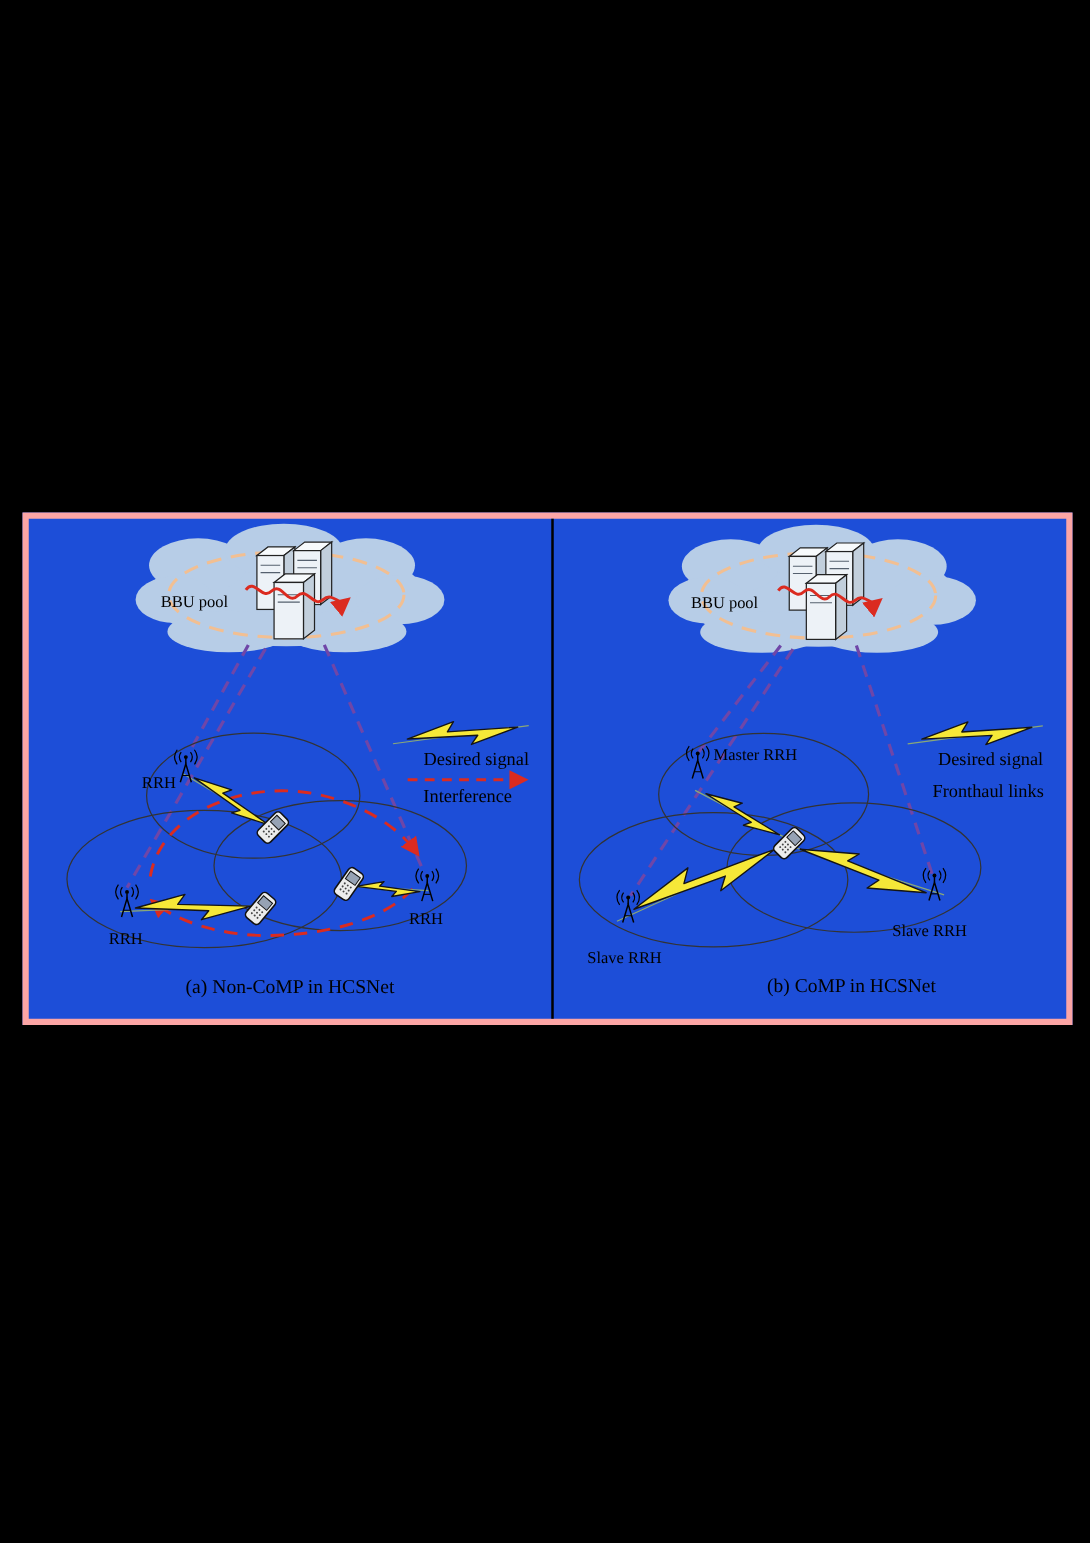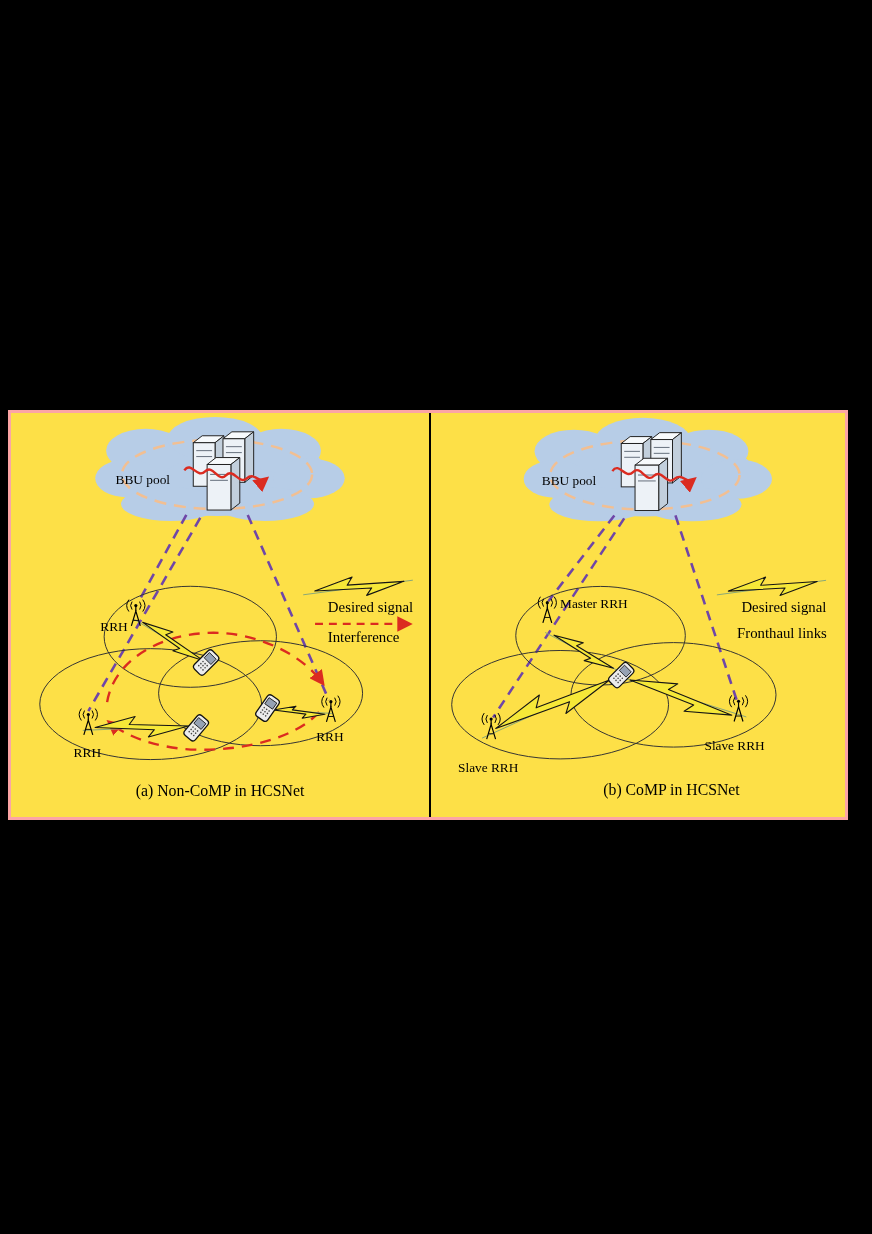--- a/index.html
+++ b/index.html
@@ -1,22 +1,22 @@
 <!DOCTYPE html>
 <html><head>
 <meta charset="utf-8">
 <style>
   html,body{margin:0;padding:0;}
   body{
     width:872px;height:1234px;background:#000;position:relative;
     font-family:"Liberation Serif", serif; overflow:hidden;
   }
   .figure{
-    position:absolute;left:8px;top:410px;width:840px;height:410px;
-    background:#fde047;border:3px solid #fca5a5;box-sizing:border-box;
+    position:absolute;left:18px;top:410px;width:840px;height:410px;
+    background:#1d4ed8;border:5px solid #fca5a5;box-sizing:border-box;
     display:flex;
   }
   .panel{position:relative;height:100%;}
   .panel-a{width:420px;border-right:2px solid #000;box-sizing:border-box;}
   .panel-b{flex:1;}
   svg{display:block;}
   svg text{font-family:"Liberation Serif", serif;fill:#000;}
   .lbl{font-size:13.5px;}
   .legend-text{font-size:15px;}
   .caption{font-size:16px;}

